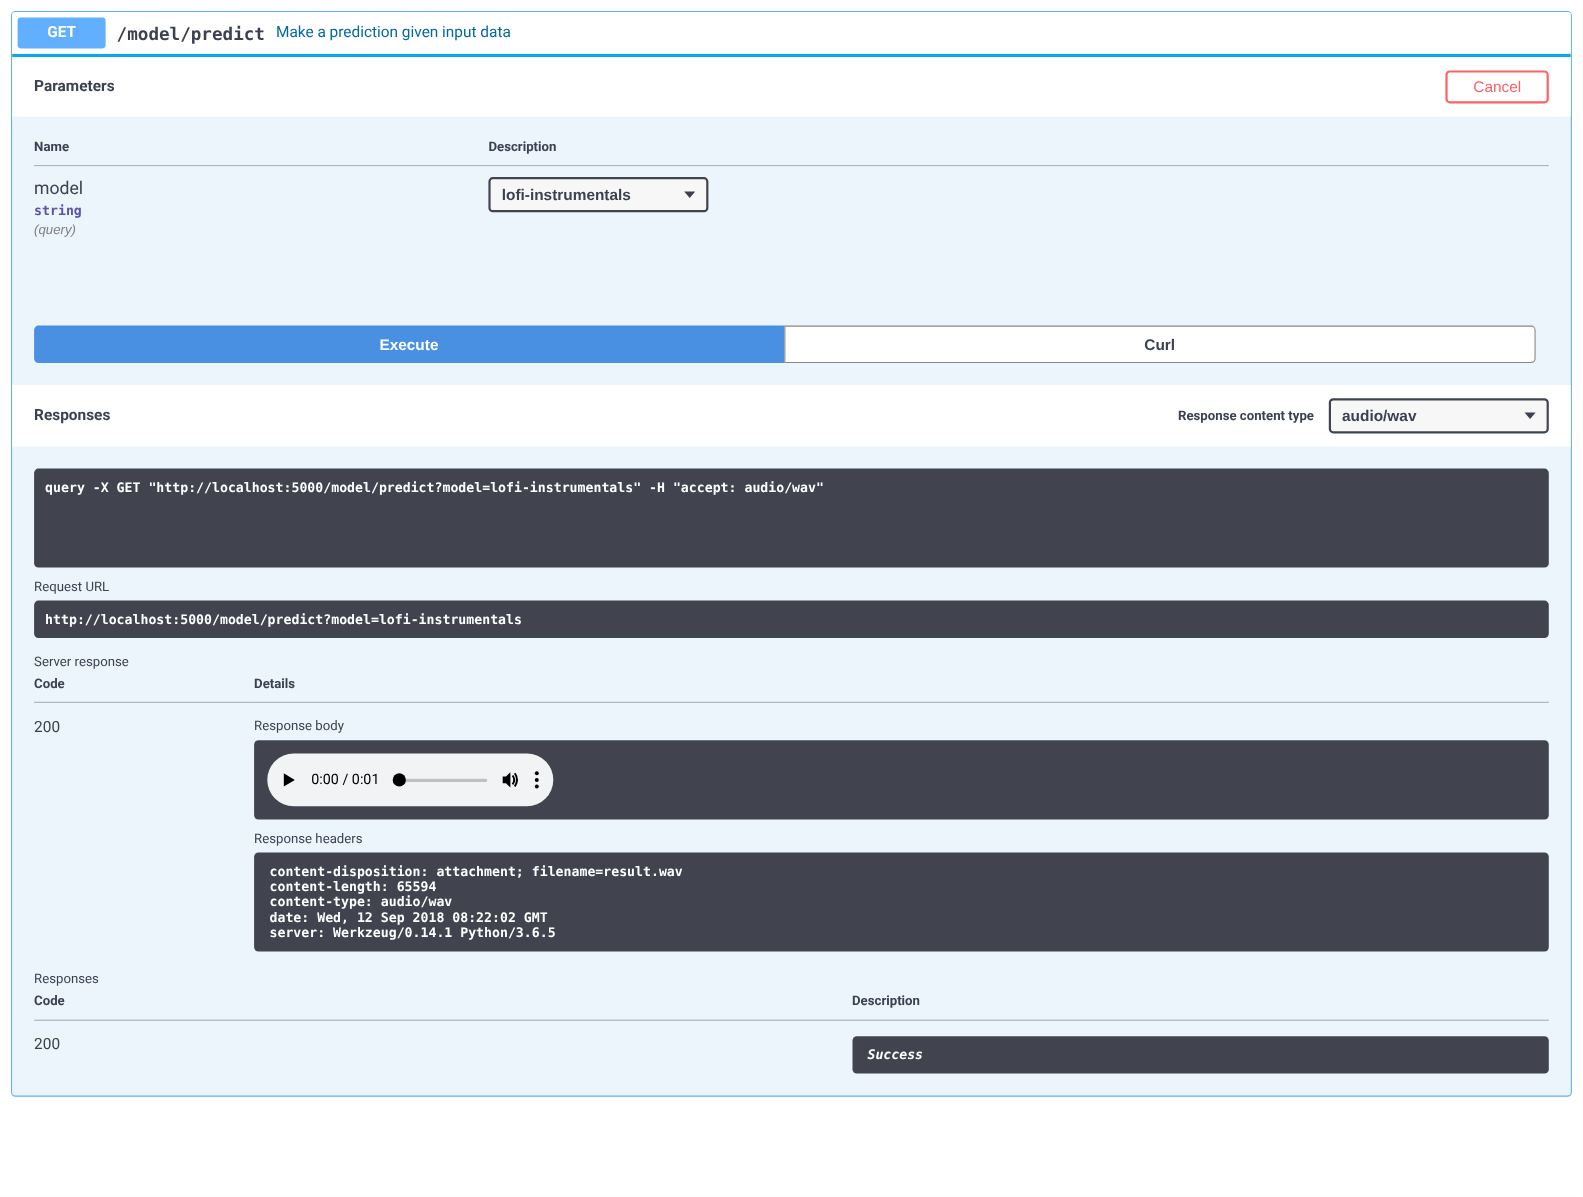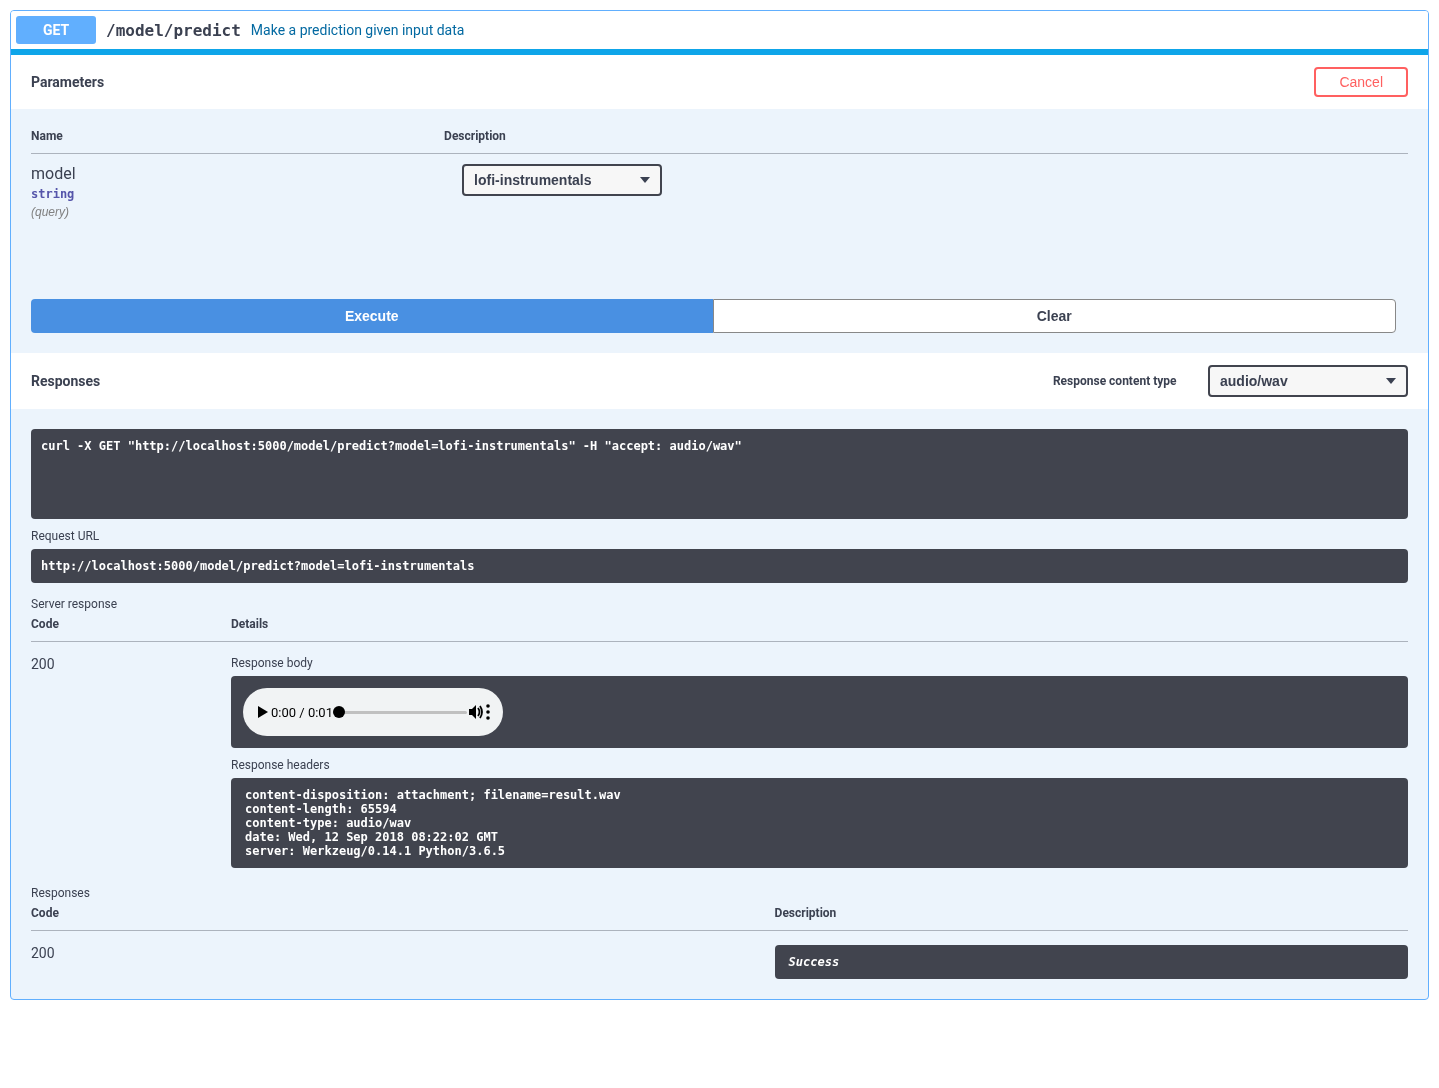--- a/index.html
+++ b/index.html
@@ -14,21 +14,21 @@
   border: 1px solid #61affe;
   border-radius: 4px;
   background: #ecf4fc;
   overflow: hidden;
 }
 .opblock-summary {
   display: flex;
   align-items: center;
   padding: 5px;
   background: #fff;
-  border-bottom: 6px solid #0ea5e9;
+  border-bottom: 3px solid #0ea5e9;
 }
 .method-badge {
   background: #61affe;
   color: #fff;
   font-weight: 700;
   font-size: 14px;
   padding: 6px 0;
   min-width: 80px;
   text-align: center;
   border-radius: 3px;
@@ -113,21 +113,20 @@
   -webkit-appearance: none;
   border: 2px solid #41444e;
   border-radius: 4px;
   background: #f7f7f7;
   padding: 6px 40px 6px 10px;
   font-size: 14px;
   font-weight: 600;
   color: #3b4151;
   min-width: 200px;
   cursor: pointer;
-  margin-left: 18px;
 }
 .select-wrap::after {
   content: "";
   position: absolute;
   right: 12px;
   top: 50%;
   transform: translateY(-50%);
   width: 0;
   height: 0;
   border-left: 5px solid transparent;
@@ -227,20 +226,21 @@
   padding: 12px;
 }
 .audio-player {
   display: flex;
   align-items: center;
   background: #f1f3f4;
   border-radius: 24px;
   width: 260px;
   height: 48px;
   padding: 0 12px;
+  gap: 12px;
 }
 .play-btn svg, .vol-btn svg, .menu-btn svg {
   display: block;
 }
 .time-ind {
   font-size: 13px;
   color: #000;
 }
 .track {
   flex: 1;
@@ -336,37 +336,37 @@
               </select>
             </div>
           </td>
         </tr>
       </tbody>
     </table>
   </div>
 
   <div class="btn-row">
     <button class="execute-btn">Execute</button>
-    <button class="clear-btn">Clear</button>
+    <button class="clear-btn">Curl</button>
   </div>
 
   <div class="responses-head">
     <span class="section-title">Responses</span>
     <div>
       <span class="ct-label">Response content type</span>
       <div class="select-wrap" style="vertical-align:middle">
         <select class="ct-select">
           <option>audio/wav</option>
         </select>
       </div>
     </div>
   </div>
 
   <div class="resp-body">
-    <div class="codeblock curl-block">curl -X GET "http://localhost:5000/model/predict?model=lofi-instrumentals" -H "accept: audio/wav"</div>
+    <div class="codeblock curl-block">query -X GET "http://localhost:5000/model/predict?model=lofi-instrumentals" -H "accept: audio/wav"</div>
 
     <div class="sub-label">Request URL</div>
     <div class="codeblock">http://localhost:5000/model/predict?model=lofi-instrumentals</div>
 
     <div class="sub-label" style="margin-top:14px">Server response</div>
 
     <table class="resp-table">
       <thead>
         <tr>
           <th class="code-col">Code</th>

